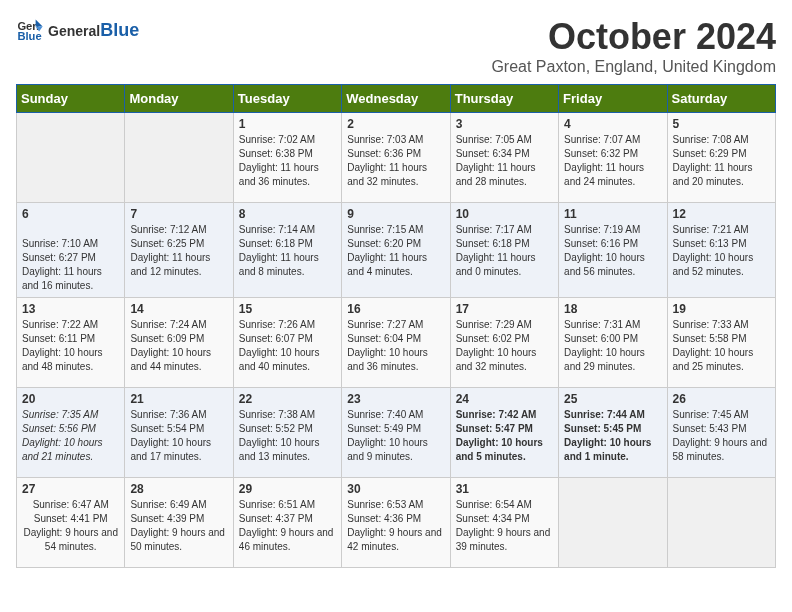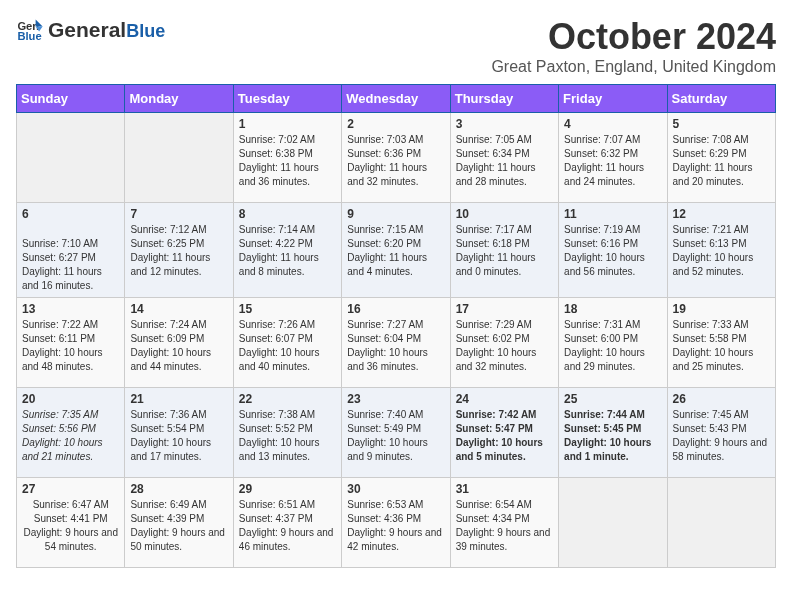--- a/index.html
+++ b/index.html
@@ -15,21 +15,21 @@
       justify-content: space-between;
       align-items: flex-start;
       margin-bottom: 8px;
     }
     .logo {
       display: flex;
       align-items: center;
       gap: 4px;
     }
     .logo-text-general {
-      font-size: 21px;
+      font-size: 14px;
       font-weight: bold;
       color: #333;
     }
     .logo-text-blue {
       font-size: 18px;
       font-weight: bold;
       color: #1a5fa8;
     }
     .logo-icon {
       width: 28px;
@@ -46,21 +46,21 @@
     .location-title {
       font-size: 16px;
       color: #555;
     }
     table {
       width: 100%;
       border-collapse: collapse;
       table-layout: fixed;
     }
     thead tr th {
-      background-color: #8b5cf6;
+      background-color: #4d7c0f;
       color: #fff;
       font-size: 13px;
       font-weight: bold;
       padding: 6px 4px;
       text-align: left;
       border: 1px solid #1a5fa8;
     }
     tbody tr td {
       vertical-align: top;
       border: 1px solid #ccc;
@@ -168,21 +168,21 @@
         </td>
         <td>
           <span class="day-num">7</span>
           <div class="cell-text" style="white-space: pre-line;">Sunrise: 7:12 AM
 Sunset: 6:25 PM
 Daylight: 11 hours and 12 minutes.</div>
         </td>
         <td>
           <span class="day-num">8</span>
           <div class="cell-text" style="white-space: pre-line;">Sunrise: 7:14 AM
-Sunset: 4:22 PM
+Sunset: 6:18 PM
 Daylight: 11 hours and 8 minutes.</div>
         </td>
         <td>
           <span class="day-num">9</span>
           <div class="cell-text" style="white-space: pre-line;">Sunrise: 7:15 AM
 Sunset: 6:20 PM
 Daylight: 11 hours and 4 minutes.</div>
         </td>
         <td>
           <span class="day-num">10</span>

